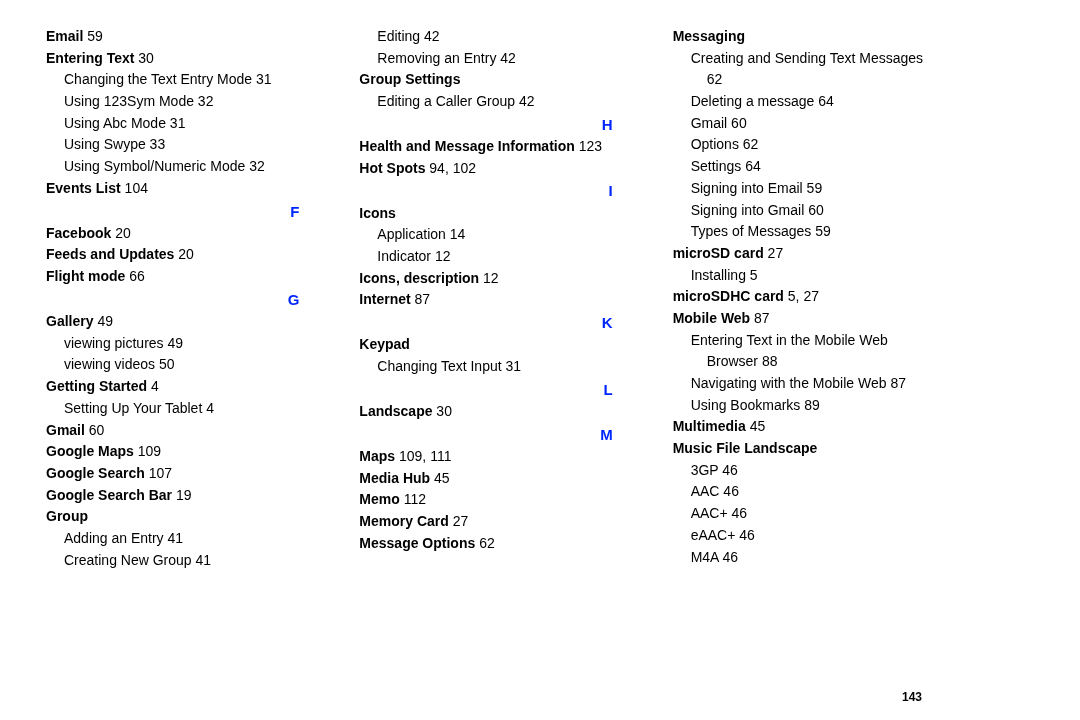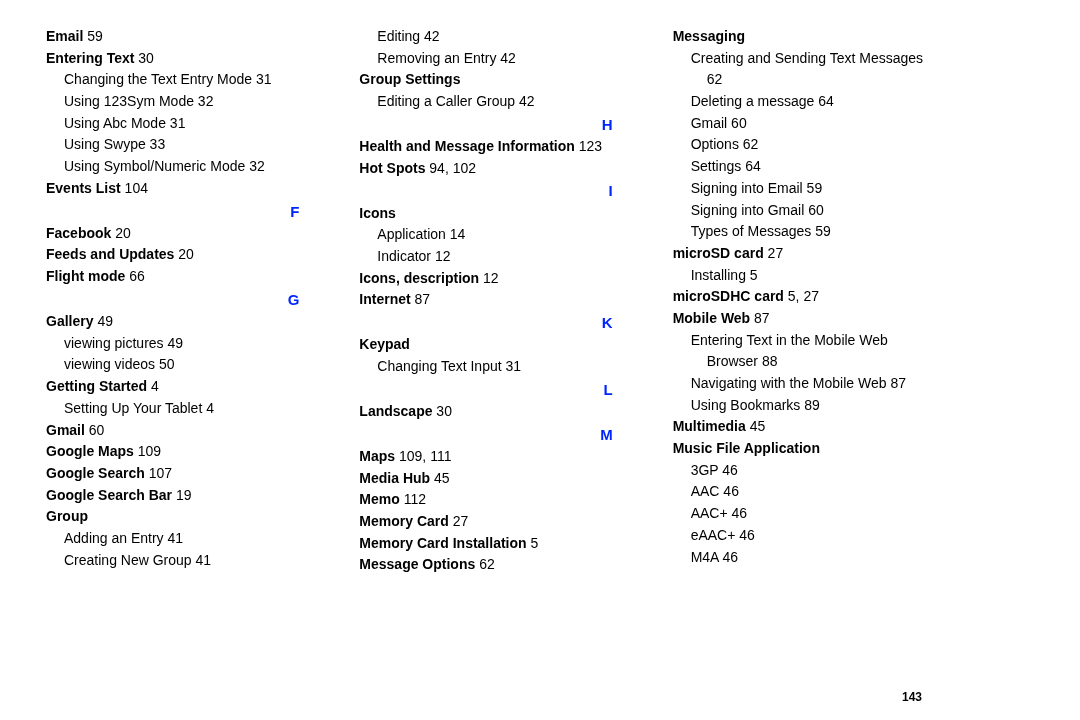--- a/index.html
+++ b/index.html
@@ -109,41 +109,40 @@
     <div class="sub"><span>Changing Text Input</span> <span>31</span></div>
 
     <div class="letter">L</div>
     <div class="entry"><span class="topic">Landscape</span> <span class="pg">30</span></div>
 
     <div class="letter">M</div>
     <div class="entry"><span class="topic">Maps</span> <span class="pg">109, 111</span></div>
     <div class="entry"><span class="topic">Media Hub</span> <span class="pg">45</span></div>
     <div class="entry"><span class="topic">Memo</span> <span class="pg">112</span></div>
     <div class="entry"><span class="topic">Memory Card</span> <span class="pg">27</span></div>
-    <div class="entry"><span class="topic">Memory Card Installation</span> <span class="pg">5</span></div>
     <div class="entry colbreak"><span class="topic">Message Options</span> <span class="pg">62</span></div>
 
     <div class="entry"><span class="topic">Messaging</span></div>
     <div class="sub2"><span>Creating and Sending Text Messages</span> <span>62</span></div>
     <div class="sub"><span>Deleting a message</span> <span>64</span></div>
     <div class="sub"><span>Gmail</span> <span>60</span></div>
     <div class="sub"><span>Options</span> <span>62</span></div>
     <div class="sub"><span>Settings</span> <span>64</span></div>
     <div class="sub"><span>Signing into Email</span> <span>59</span></div>
     <div class="sub"><span>Signing into Gmail</span> <span>60</span></div>
     <div class="sub"><span>Types of Messages</span> <span>59</span></div>
     <div class="entry"><span class="topic">microSD card</span> <span class="pg">27</span></div>
     <div class="sub"><span>Installing</span> <span>5</span></div>
     <div class="entry"><span class="topic">microSDHC card</span> <span class="pg">5, 27</span></div>
     <div class="entry"><span class="topic">Mobile Web</span> <span class="pg">87</span></div>
     <div class="sub2"><span>Entering Text in the Mobile Web Browser</span> <span>88</span></div>
     <div class="sub"><span>Navigating with the Mobile Web</span> <span>87</span></div>
     <div class="sub"><span>Using Bookmarks</span> <span>89</span></div>
     <div class="entry"><span class="topic">Multimedia</span> <span class="pg">45</span></div>
-    <div class="entry"><span class="topic">Music File Application</span></div>
+    <div class="entry"><span class="topic">Music File Landscape</span></div>
     <div class="sub"><span>3GP</span> <span>46</span></div>
     <div class="sub"><span>AAC</span> <span>46</span></div>
     <div class="sub"><span>AAC+</span> <span>46</span></div>
     <div class="sub"><span>eAAC+</span> <span>46</span></div>
     <div class="sub"><span>M4A</span> <span>46</span></div>
 
   </div>
   <div class="pgnum">143</div>
 </div>
 

